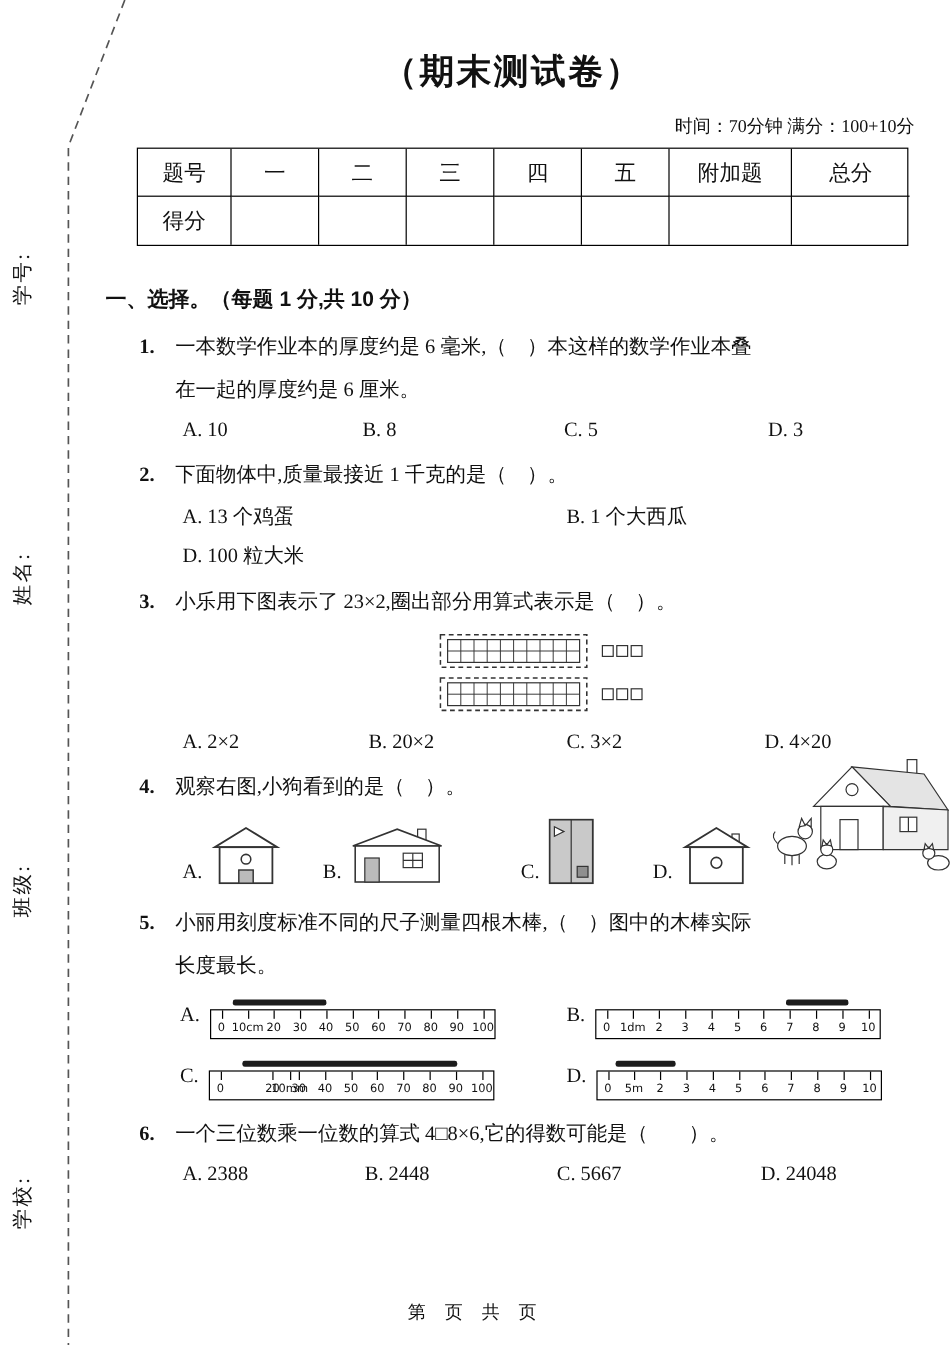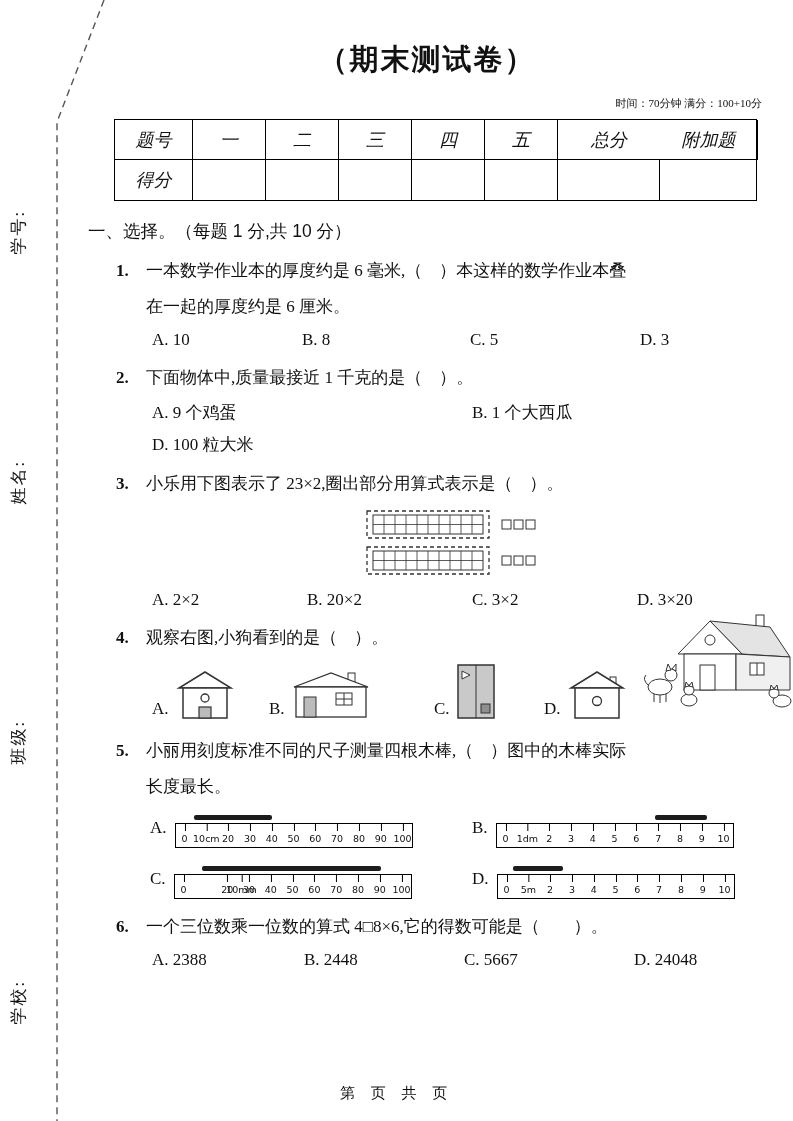--- a/index.html
+++ b/index.html
@@ -12,31 +12,31 @@
   .foldline { position:absolute; left:0; top:0; }
   .mlabel { position:absolute; left:-27px; width:94px; height:26px; text-align:center;
             font-size:17px; letter-spacing:2px; transform:rotate(-90deg); transform-origin:center; }
 
   .content { position:absolute; left:88px; top:28px; width:678px; }
 
   .title { text-align:center; font-family:"Liberation Sans", sans-serif; font-weight:bold;
            font-size:37px; letter-spacing:2px; line-height:46px; }
   .subtitle { text-align:center; font-family:"Liberation Sans", sans-serif; font-weight:bold;
               font-size:29px; letter-spacing:2px; margin-top:12px; }
-  .meta { text-align:right; font-size:11px; margin-top:16px; padding-right:4px; }
+  .meta { text-align:right; font-size:15px; margin-top:16px; padding-right:4px; }
 
   .score-table { display:grid; grid-template-columns:78px 73px 73px 73px 73px 73px 102px 98px;
                  width:643px; border:1.6px solid #000; margin:8px 0 0 26px; }
   .score-table .cell { height:40px; display:flex; align-items:center; justify-content:center;
-                       font-size:18px; border-right:1.2px solid #000; border-bottom:1.2px solid #000;font-style:italic; }
+                       font-size:18px; border-right:1.2px solid #000; border-bottom:1.2px solid #000; }
   .score-table .cell.colend { border-right:none; }
   .score-table .cell.rowend { border-bottom:none; }
 
-  .section-heading { margin-top:18px; font-family:"Liberation Sans", sans-serif;
-                     font-weight:normal; font-size:17.5px; }
+  .section-heading { margin-top:32px; font-family:"Liberation Sans", sans-serif;
+                     font-weight:bold; font-size:17.5px; }
 
   .q { margin:13px 0 0 28px; font-size:17px; position:relative; }
   .qhead { display:flex; line-height:29px; }
   .qnum { width:30px; font-weight:bold; flex:0 0 30px; }
   .qtxt { flex:1; }
   .qcont { margin-left:30px; margin-top:7px; line-height:29px; }
   .opts { margin-left:32px; margin-top:9px; padding-left:4px; }
   .grid4a { display:grid; grid-template-columns:150px 168px 170px 1fr; }
   .grid4b { display:grid; grid-template-columns:155px 165px 165px 1fr; }
   .grid4c { display:grid; grid-template-columns:152px 160px 170px 1fr; }
@@ -82,22 +82,22 @@
     <div class="subtitle">（期末测试卷）</div>
     <div class="meta">时间：70分钟 满分：100+10分</div>
 
     <div class="score-table">
       <div class="cell">题号</div>
       <div class="cell">一</div>
       <div class="cell">二</div>
       <div class="cell">三</div>
       <div class="cell">四</div>
       <div class="cell">五</div>
+      <div class="cell">附加题</div>
       <div class="cell colend">总分</div>
-      <div class="cell">附加题</div>
       <div class="cell rowend">得分</div>
       <div class="cell rowend"></div>
       <div class="cell rowend"></div>
       <div class="cell rowend"></div>
       <div class="cell rowend"></div>
       <div class="cell rowend"></div>
       <div class="cell rowend"></div>
       <div class="cell rowend colend"></div>
     </div>
 
@@ -116,21 +116,21 @@
         <span>D. 3</span>
       </div>
     </div>
 
     <div class="q">
       <div class="qhead">
         <span class="qnum">2.</span>
         <span class="qtxt">下面物体中,质量最接近 1 千克的是（　）。</span>
       </div>
       <div class="opts grid2x2">
-        <span>A. 9 个鸡蛋</span>
+        <span>A. 13 个鸡蛋</span>
         <span>B. 1 个大西瓜</span>
         <span>D. 100 粒大米</span>
       </div>
     </div>
 
     <div class="q">
       <div class="qhead">
         <span class="qnum">3.</span>
         <span class="qtxt">小乐用下图表示了 23×2,圈出部分用算式表示是（　）。</span>
       </div>
@@ -149,21 +149,21 @@
             <rect x="136" y="46" width="9" height="9"></rect>
             <rect x="148" y="46" width="9" height="9"></rect>
             <rect x="160" y="46" width="9" height="9"></rect>
           </g>
         </svg>
       </div>
       <div class="opts grid4b">
         <span>A. 2×2</span>
         <span>B. 20×2</span>
         <span>C. 3×2</span>
-        <span>D. 3×20</span>
+        <span>D. 4×20</span>
       </div>
     </div>
 
     <div class="q" style="padding-right:150px; min-height:100px;">
       <div class="qhead">
         <span class="qnum">4.</span>
         <span class="qtxt">观察右图,小狗看到的是（　）。</span>
       </div>
       <div class="opts opts-houses">
         <span class="optitem">

